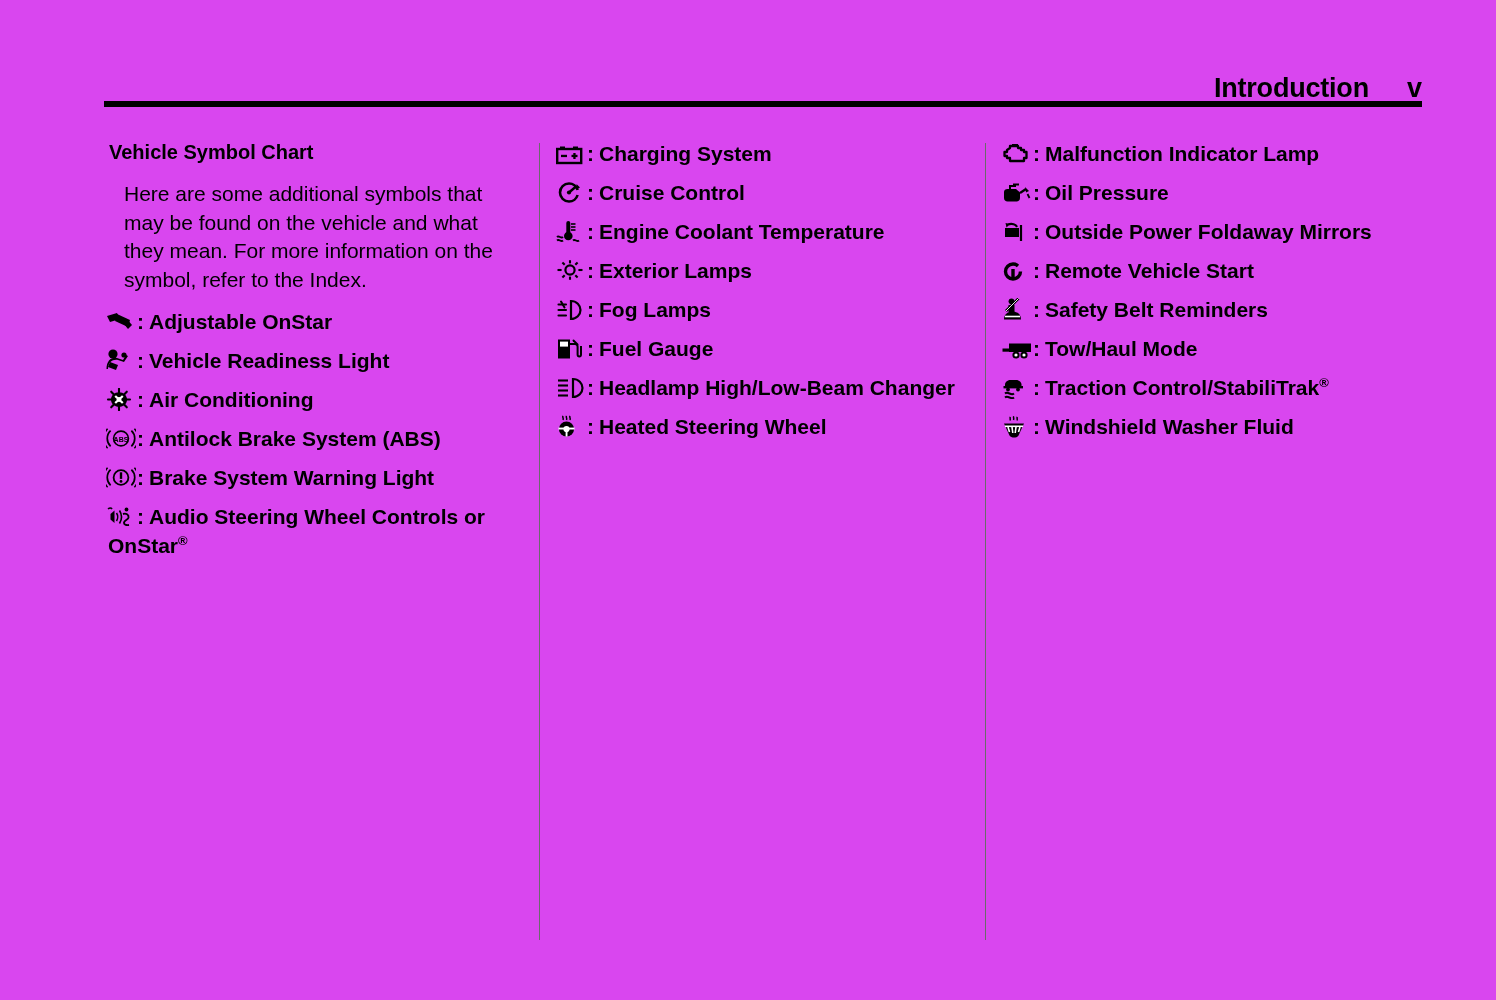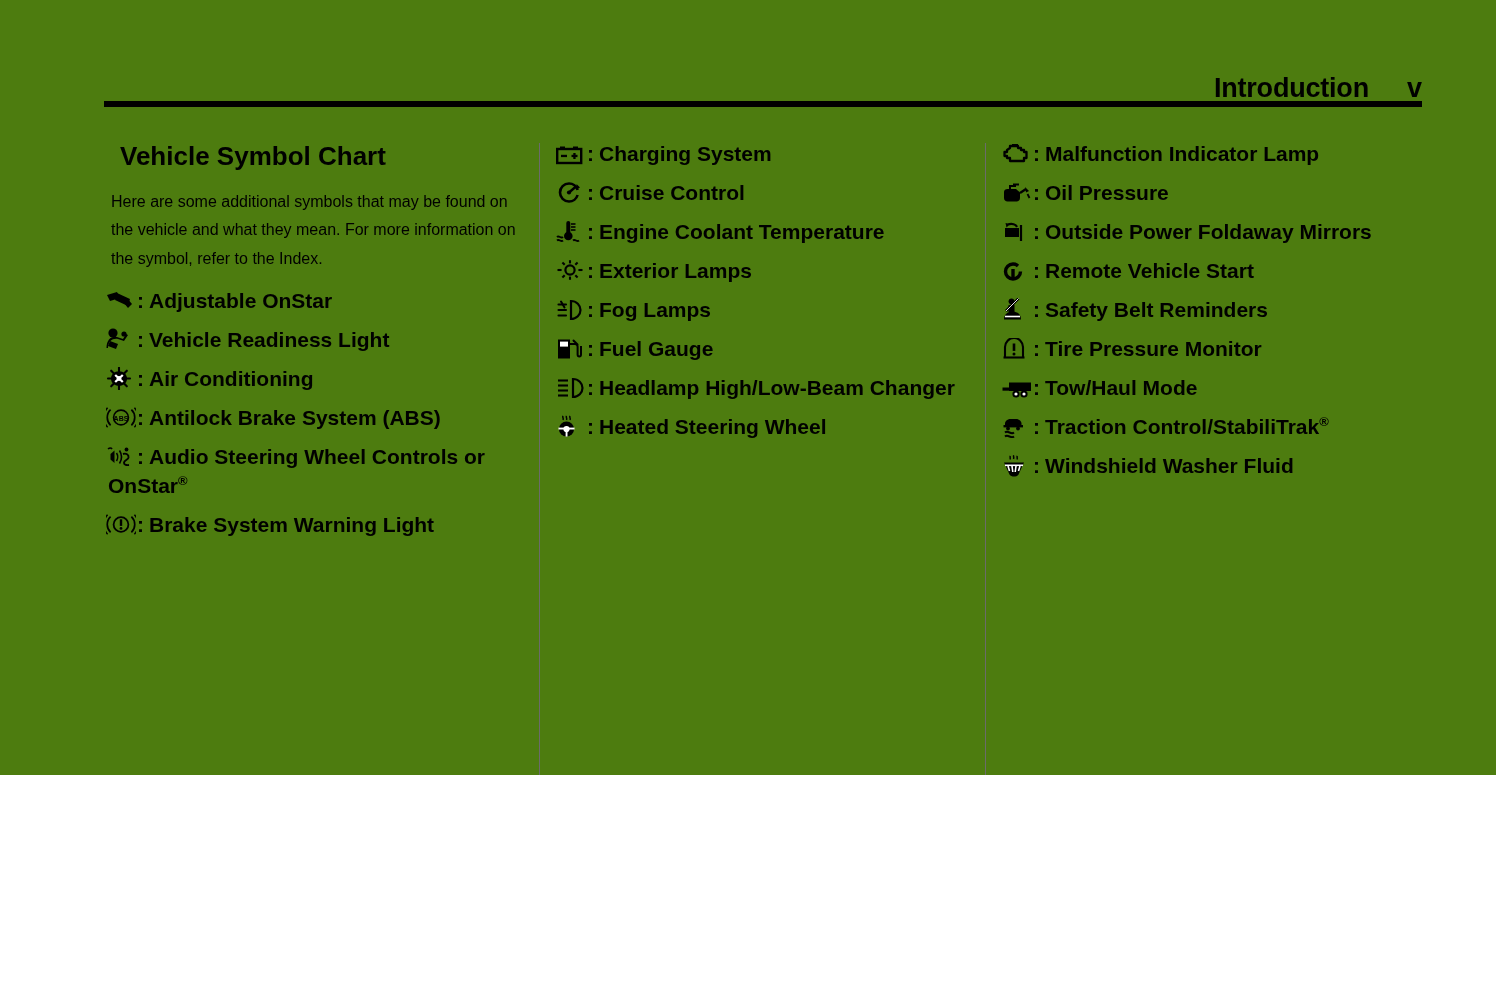--- a/index.html
+++ b/index.html
@@ -3,22 +3,22 @@
 <meta charset="utf-8">
 <style>
   html, body {
     margin: 0;
     padding: 0;
     background: #ffffff;
   }
   .page {
     position: relative;
     width: 1496px;
-    height: 775px;
-    background: #4d7c0f;
+    height: 1000px;
+    background: #d946ef;
     font-family: "Liberation Sans", sans-serif;
     color: #000000;
     overflow: hidden;
   }
 
   
   .page-header {
     position: absolute;
     left: 104px;
     top: 56px;
@@ -63,29 +63,29 @@
   
   .column {
     position: absolute;
     top: 140px;
   }
   .col-1 { left: 108px; width: 412px; }
   .col-2 { left: 558px; width: 410px; }
   .col-3 { left: 1004px; width: 412px; }
 
   .col-heading {
-    font-size: 26px;
+    font-size: 20px;
     font-weight: bold;
     line-height: 1.25;
-    margin: 0 0 15px 12px;
+    margin: 0 0 15px 1px;
   }
   .col-intro {
-    font-size: 16px;
+    font-size: 21px;
     line-height: 28.5px;
-    margin: 0 0 14px 3px;
+    margin: 0 0 14px 16px;
   }
 
   
   .sym-list {
     margin: 0;
     padding: 0;
     list-style: none;
   }
   .sym-item {
     font-size: 21px;
@@ -192,43 +192,43 @@
             <path d="M4.6 3.6 A11 11 0 0 0 4.6 19.4" fill="none" stroke="#000" stroke-width="1.7"></path>
             <path d="M1.6 1.8 A14 14 0 0 0 1.6 21.2" fill="none" stroke="#000" stroke-width="1.5"></path>
             <path d="M25.4 3.6 A11 11 0 0 1 25.4 19.4" fill="none" stroke="#000" stroke-width="1.7"></path>
             <path d="M28.4 1.8 A14 14 0 0 1 28.4 21.2" fill="none" stroke="#000" stroke-width="1.5"></path>
           </svg>
         </span><span class="sym-colon">:</span><span class="sym-label gap-sm">Antilock Brake System (ABS)</span>
       </li>
 
       <li class="sym-item">
         <span class="sym-icon">
-          <svg width="28" height="22" viewBox="0 0 28 22">
-            <path d="M2 3 C3.6 1.6 5.2 1.6 6 3" fill="none" stroke="#000" stroke-width="1.6"></path>
-            <path d="M4.5 8 L8.5 4.5 L8.5 17 L4.5 13.5 Z" fill="#000"></path>
-            <path d="M10.5 7 C12 9.2 12 12.8 10.5 15" fill="none" stroke="#000" stroke-width="1.6"></path>
-            <path d="M13.5 4.5 C16 8.5 16 13.5 13.5 17.5" fill="none" stroke="#000" stroke-width="1.6"></path>
-            <circle cx="20.5" cy="3.5" r="1.9" fill="#000"></circle>
-            <path d="M17 8 C20 7 23 8.5 22.5 11.5 C22 14 18.5 14 18 16.5 C17.7 18.5 20 19.5 23 19" fill="none" stroke="#000" stroke-width="1.9"></path>
-          </svg>
-        </span><span class="sym-colon">:</span><span class="sym-label gap-sm"><span>Audio Steering Wheel Controls or OnStar</span><sup>®</sup></span>
-      </li>
-
-      <li class="sym-item">
-        <span class="sym-icon">
           <svg width="30" height="23" viewBox="0 0 30 23">
             <circle cx="15" cy="11.5" r="7.4" fill="none" stroke="#000" stroke-width="1.8"></circle>
             <rect x="13.8" y="6.3" width="2.4" height="6.6" fill="#000"></rect>
             <circle cx="15" cy="15.4" r="1.4" fill="#000"></circle>
             <path d="M4.6 3.6 A11 11 0 0 0 4.6 19.4" fill="none" stroke="#000" stroke-width="1.7"></path>
             <path d="M1.6 1.8 A14 14 0 0 0 1.6 21.2" fill="none" stroke="#000" stroke-width="1.5"></path>
             <path d="M25.4 3.6 A11 11 0 0 1 25.4 19.4" fill="none" stroke="#000" stroke-width="1.7"></path>
             <path d="M28.4 1.8 A14 14 0 0 1 28.4 21.2" fill="none" stroke="#000" stroke-width="1.5"></path>
           </svg>
         </span><span class="sym-colon">:</span><span class="sym-label gap-sm">Brake System Warning Light</span>
+      </li>
+
+      <li class="sym-item">
+        <span class="sym-icon">
+          <svg width="28" height="22" viewBox="0 0 28 22">
+            <path d="M2 3 C3.6 1.6 5.2 1.6 6 3" fill="none" stroke="#000" stroke-width="1.6"></path>
+            <path d="M4.5 8 L8.5 4.5 L8.5 17 L4.5 13.5 Z" fill="#000"></path>
+            <path d="M10.5 7 C12 9.2 12 12.8 10.5 15" fill="none" stroke="#000" stroke-width="1.6"></path>
+            <path d="M13.5 4.5 C16 8.5 16 13.5 13.5 17.5" fill="none" stroke="#000" stroke-width="1.6"></path>
+            <circle cx="20.5" cy="3.5" r="1.9" fill="#000"></circle>
+            <path d="M17 8 C20 7 23 8.5 22.5 11.5 C22 14 18.5 14 18 16.5 C17.7 18.5 20 19.5 23 19" fill="none" stroke="#000" stroke-width="1.9"></path>
+          </svg>
+        </span><span class="sym-colon">:</span><span class="sym-label gap-sm"><span>Audio Steering Wheel Controls or OnStar</span><sup>®</sup></span>
       </li>
 
     </ul>
   </div>
 
   <div class="column col-2">
     <ul class="sym-list">
 
       <li class="sym-item">
         <span class="sym-icon">
@@ -404,30 +404,20 @@
             <circle cx="9.5" cy="3.3" r="2.9" fill="#000"></circle>
             <path d="M6.5 7 L12.5 7 L12.5 14 L6.5 14 Z" fill="#000"></path>
             <path d="M2 21.5 C2 16 6 13.5 10.5 13.5 C15 13.5 19 16 19 21.5 Z" fill="#000"></path>
             <path d="M3 18.5 L18 18.5" stroke="#fff" stroke-width="1.6"></path>
             <path d="M16.5 0.5 L4 13" stroke="#000" stroke-width="2.6"></path>
             <path d="M16.5 0.5 L4 13" stroke="#fff" stroke-width="0.9"></path>
           </svg>
         </span><span class="sym-colon">:</span><span class="sym-label gap-sm">Safety Belt Reminders</span>
       </li>
 
-      <li class="sym-item">
-        <span class="sym-icon">
-          <svg width="26" height="22" viewBox="0 0 26 22">
-            <path d="M3 19 L3 9 A9 9 0 0 1 21 9 L21 19" fill="none" stroke="#000" stroke-width="2.1"></path>
-            <path d="M1.5 19.5 L22.5 19.5" stroke="#000" stroke-width="2.1"></path>
-            <rect x="10.7" y="5.5" width="2.6" height="7.4" fill="#000"></rect>
-            <circle cx="12" cy="16" r="1.5" fill="#000"></circle>
-          </svg>
-        </span><span class="sym-colon">:</span><span class="sym-label gap-sm">Tire Pressure Monitor</span>
-      </li>
 
       <li class="sym-item">
         <span class="sym-icon">
           <svg width="34" height="20" viewBox="0 0 34 20">
             <rect x="7" y="3.5" width="22" height="8.5" fill="#000"></rect>
             <rect x="0.5" y="8.5" width="8" height="3.2" fill="#000"></rect>
             <circle cx="14" cy="15" r="3.6" fill="#000"></circle>
             <circle cx="14" cy="15" r="1.6" fill="#fff"></circle>
             <circle cx="22" cy="15" r="3.6" fill="#000"></circle>
             <circle cx="22" cy="15" r="1.6" fill="#fff"></circle>

